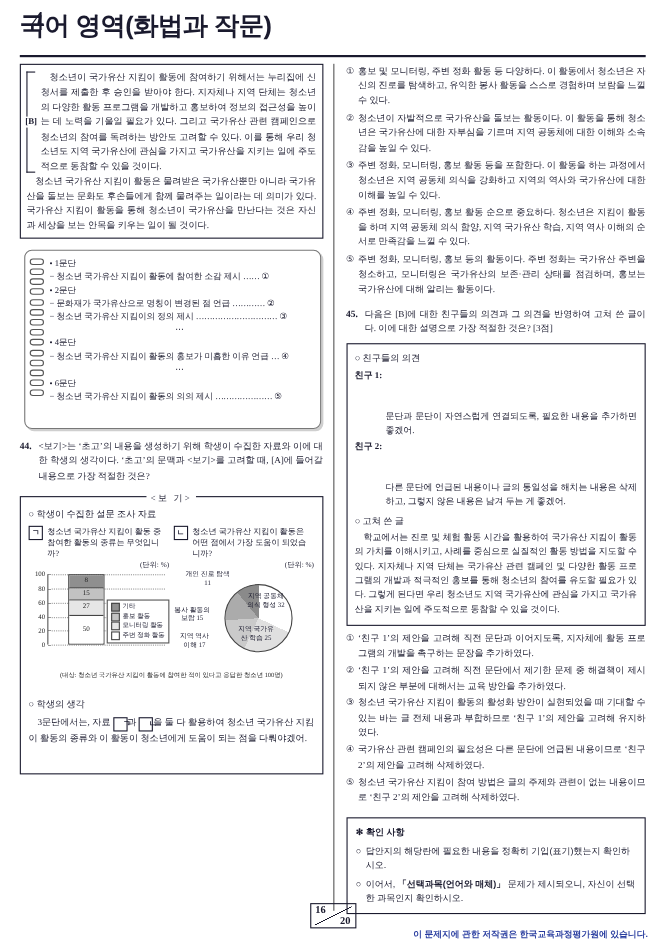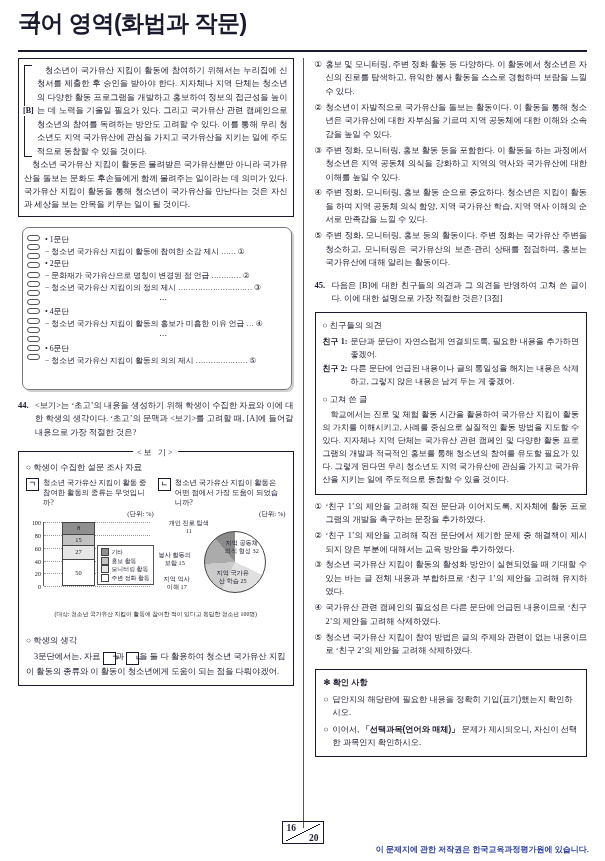--- a/index.html
+++ b/index.html
@@ -149,21 +149,21 @@
   }
   .memo-line { white-space: nowrap; }
   .dots { letter-spacing: -0.4px; }
   .memo .ell { text-align: center; letter-spacing: 1px; }
 
   
   .bogi {
     position: relative;
     border: 1.1px solid #1a1a2e;
     margin-top: 12px;
-    padding: 9px 7px 6px 7px;
+    padding: 9px 7px 24px 7px;
   }
   .bogi-cap {
     position: absolute;
     top: -6px;
     left: 50%;
     transform: translateX(-50%);
     background: #fff;
     padding: 0 4px;
     font-size: 8.2px;
     letter-spacing: 2px;
@@ -255,21 +255,21 @@
   
   .opbox {
     border: 1.1px solid #1a1a2e;
     margin-top: 7px;
     padding: 6px 7px 7px 7px;
     font-size: 8.1px;
     line-height: 1.6;
   }
   .op-row { display: flex; align-items: flex-start; margin-bottom: 1px; }
   .op-name { font-weight: bold; flex: none; padding-right: 3px; }
-  .op-body { flex: 1; text-align: justify; }
+  .op-body { flex: 1; text-align: justify; margin-top: 37px; }
 
   
   .confirm {
     border: 1.3px solid #1a1a2e;
     margin-top: 11px;
     padding: 6px 8px 7px 8px;
     font-size: 8.2px;
     line-height: 1.6;
     font-family: "Liberation Sans", sans-serif;
   }

